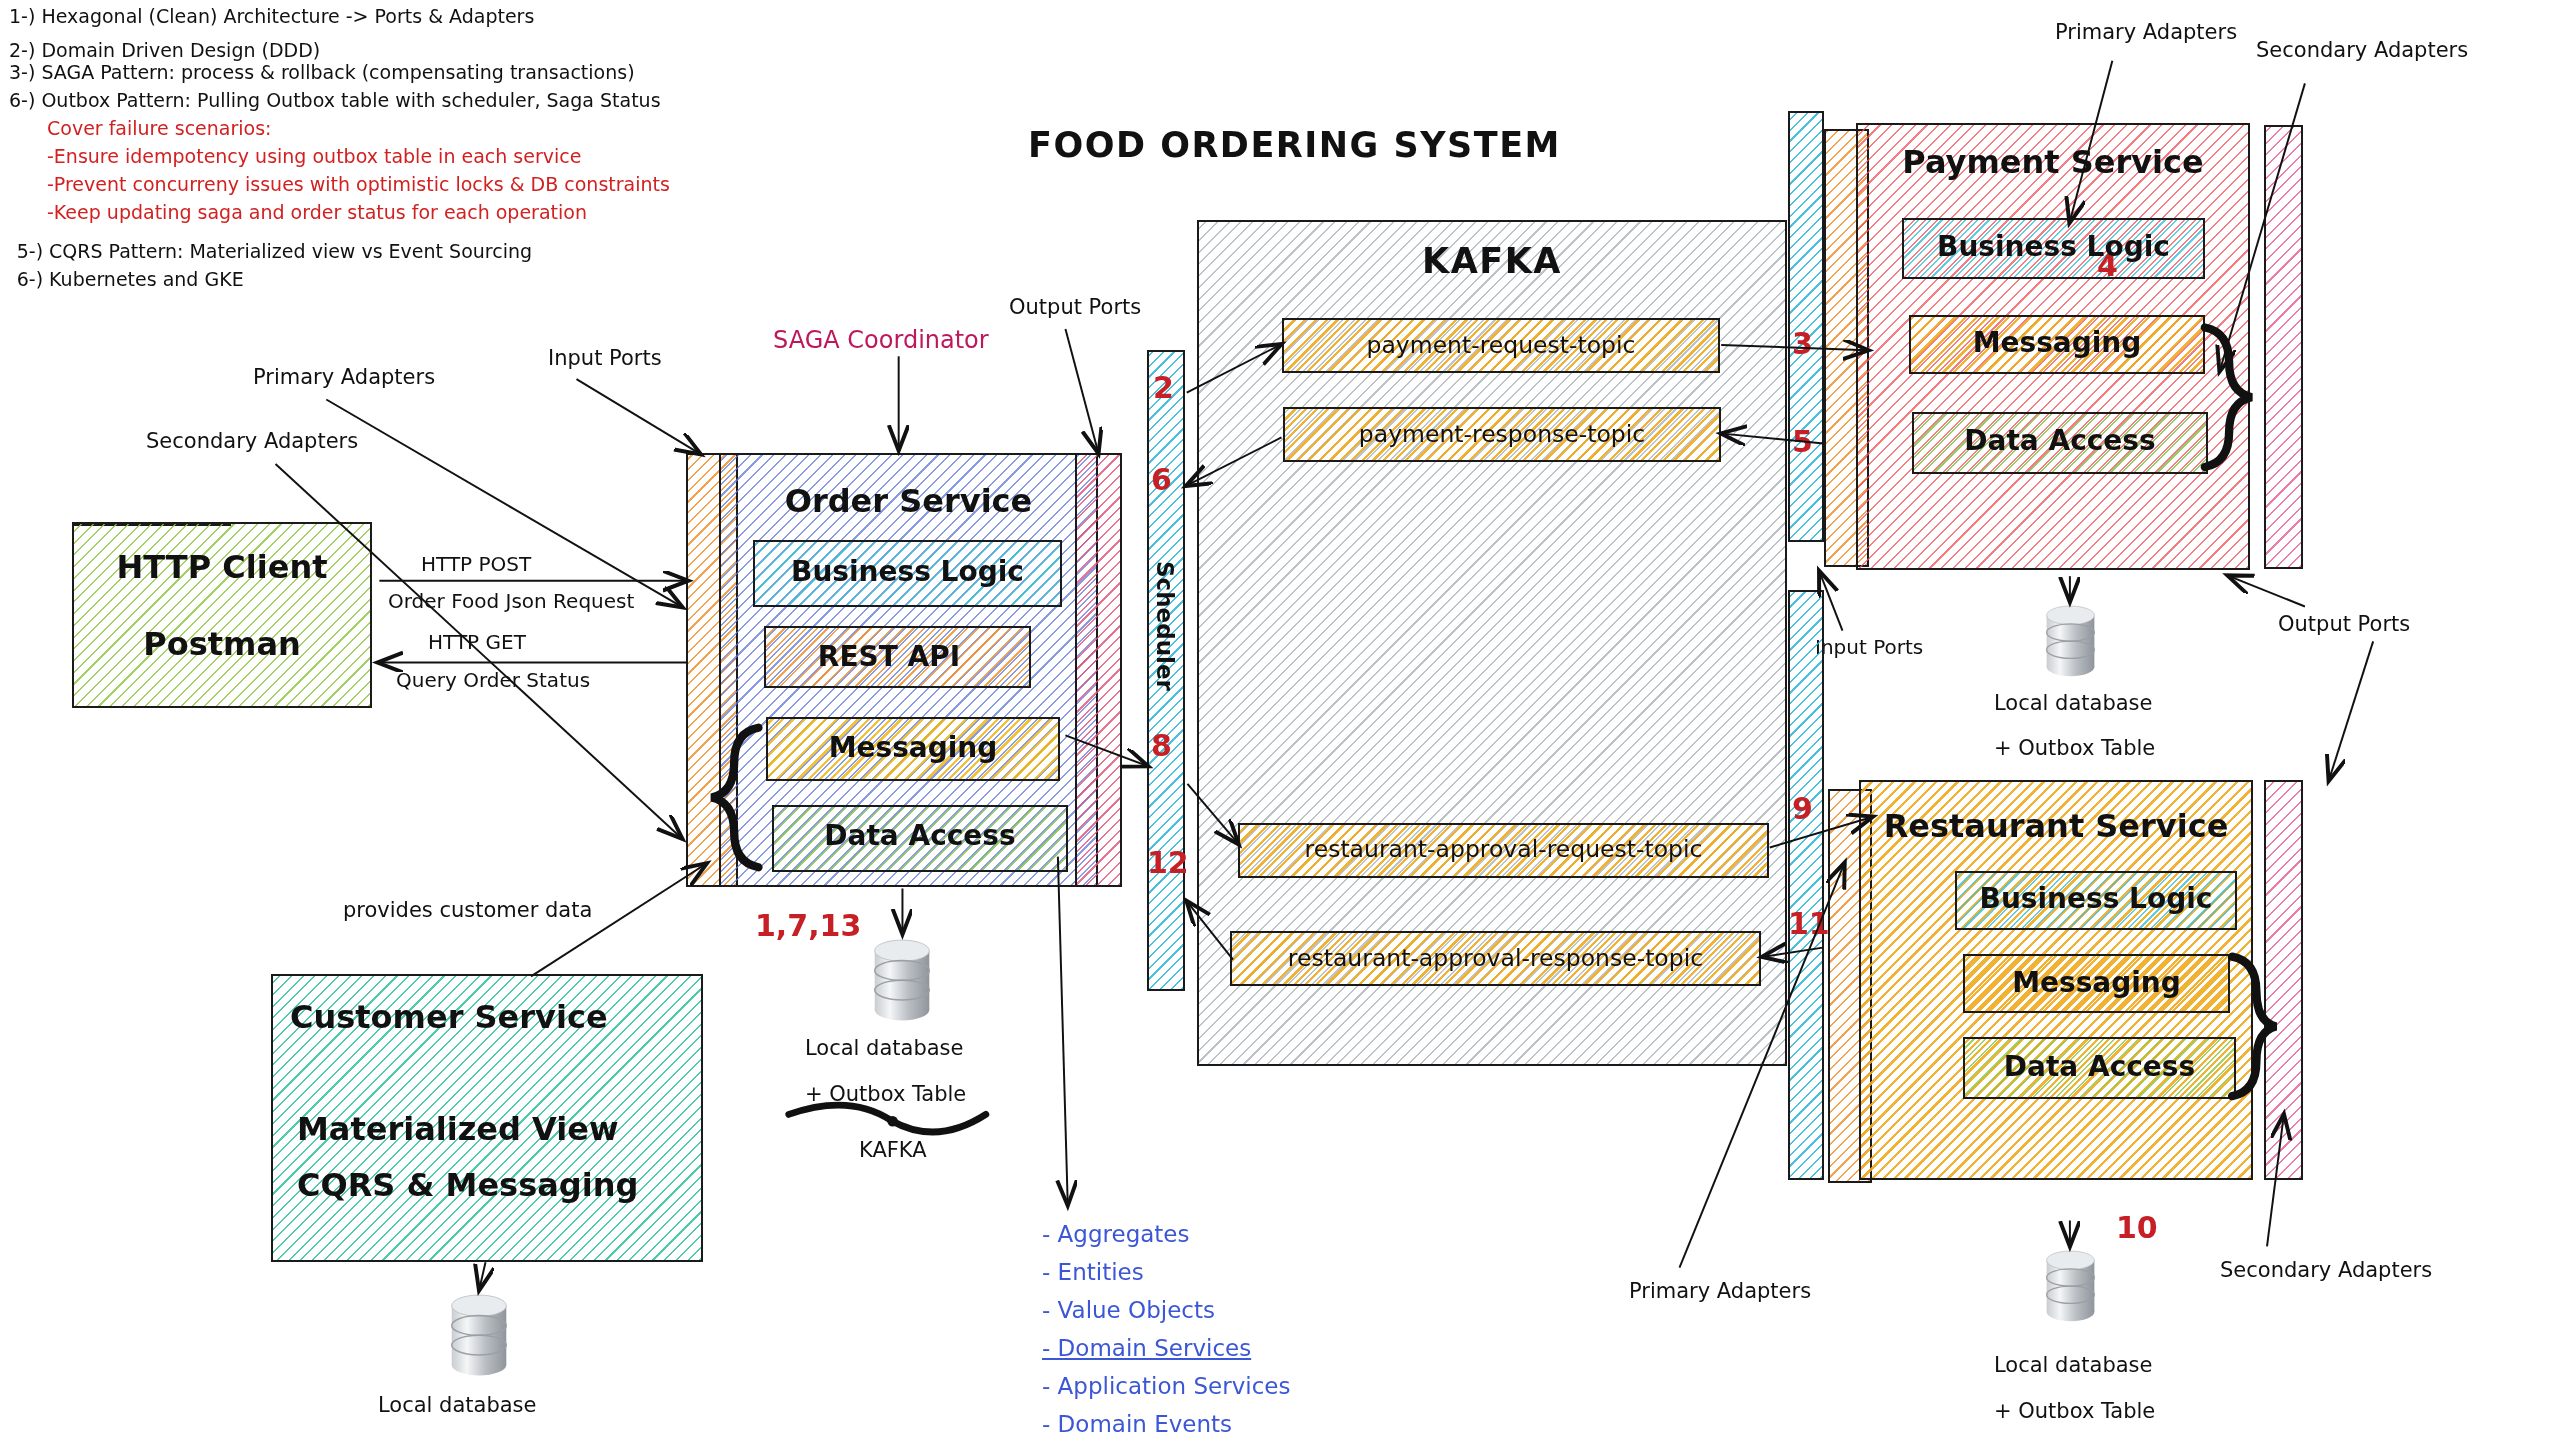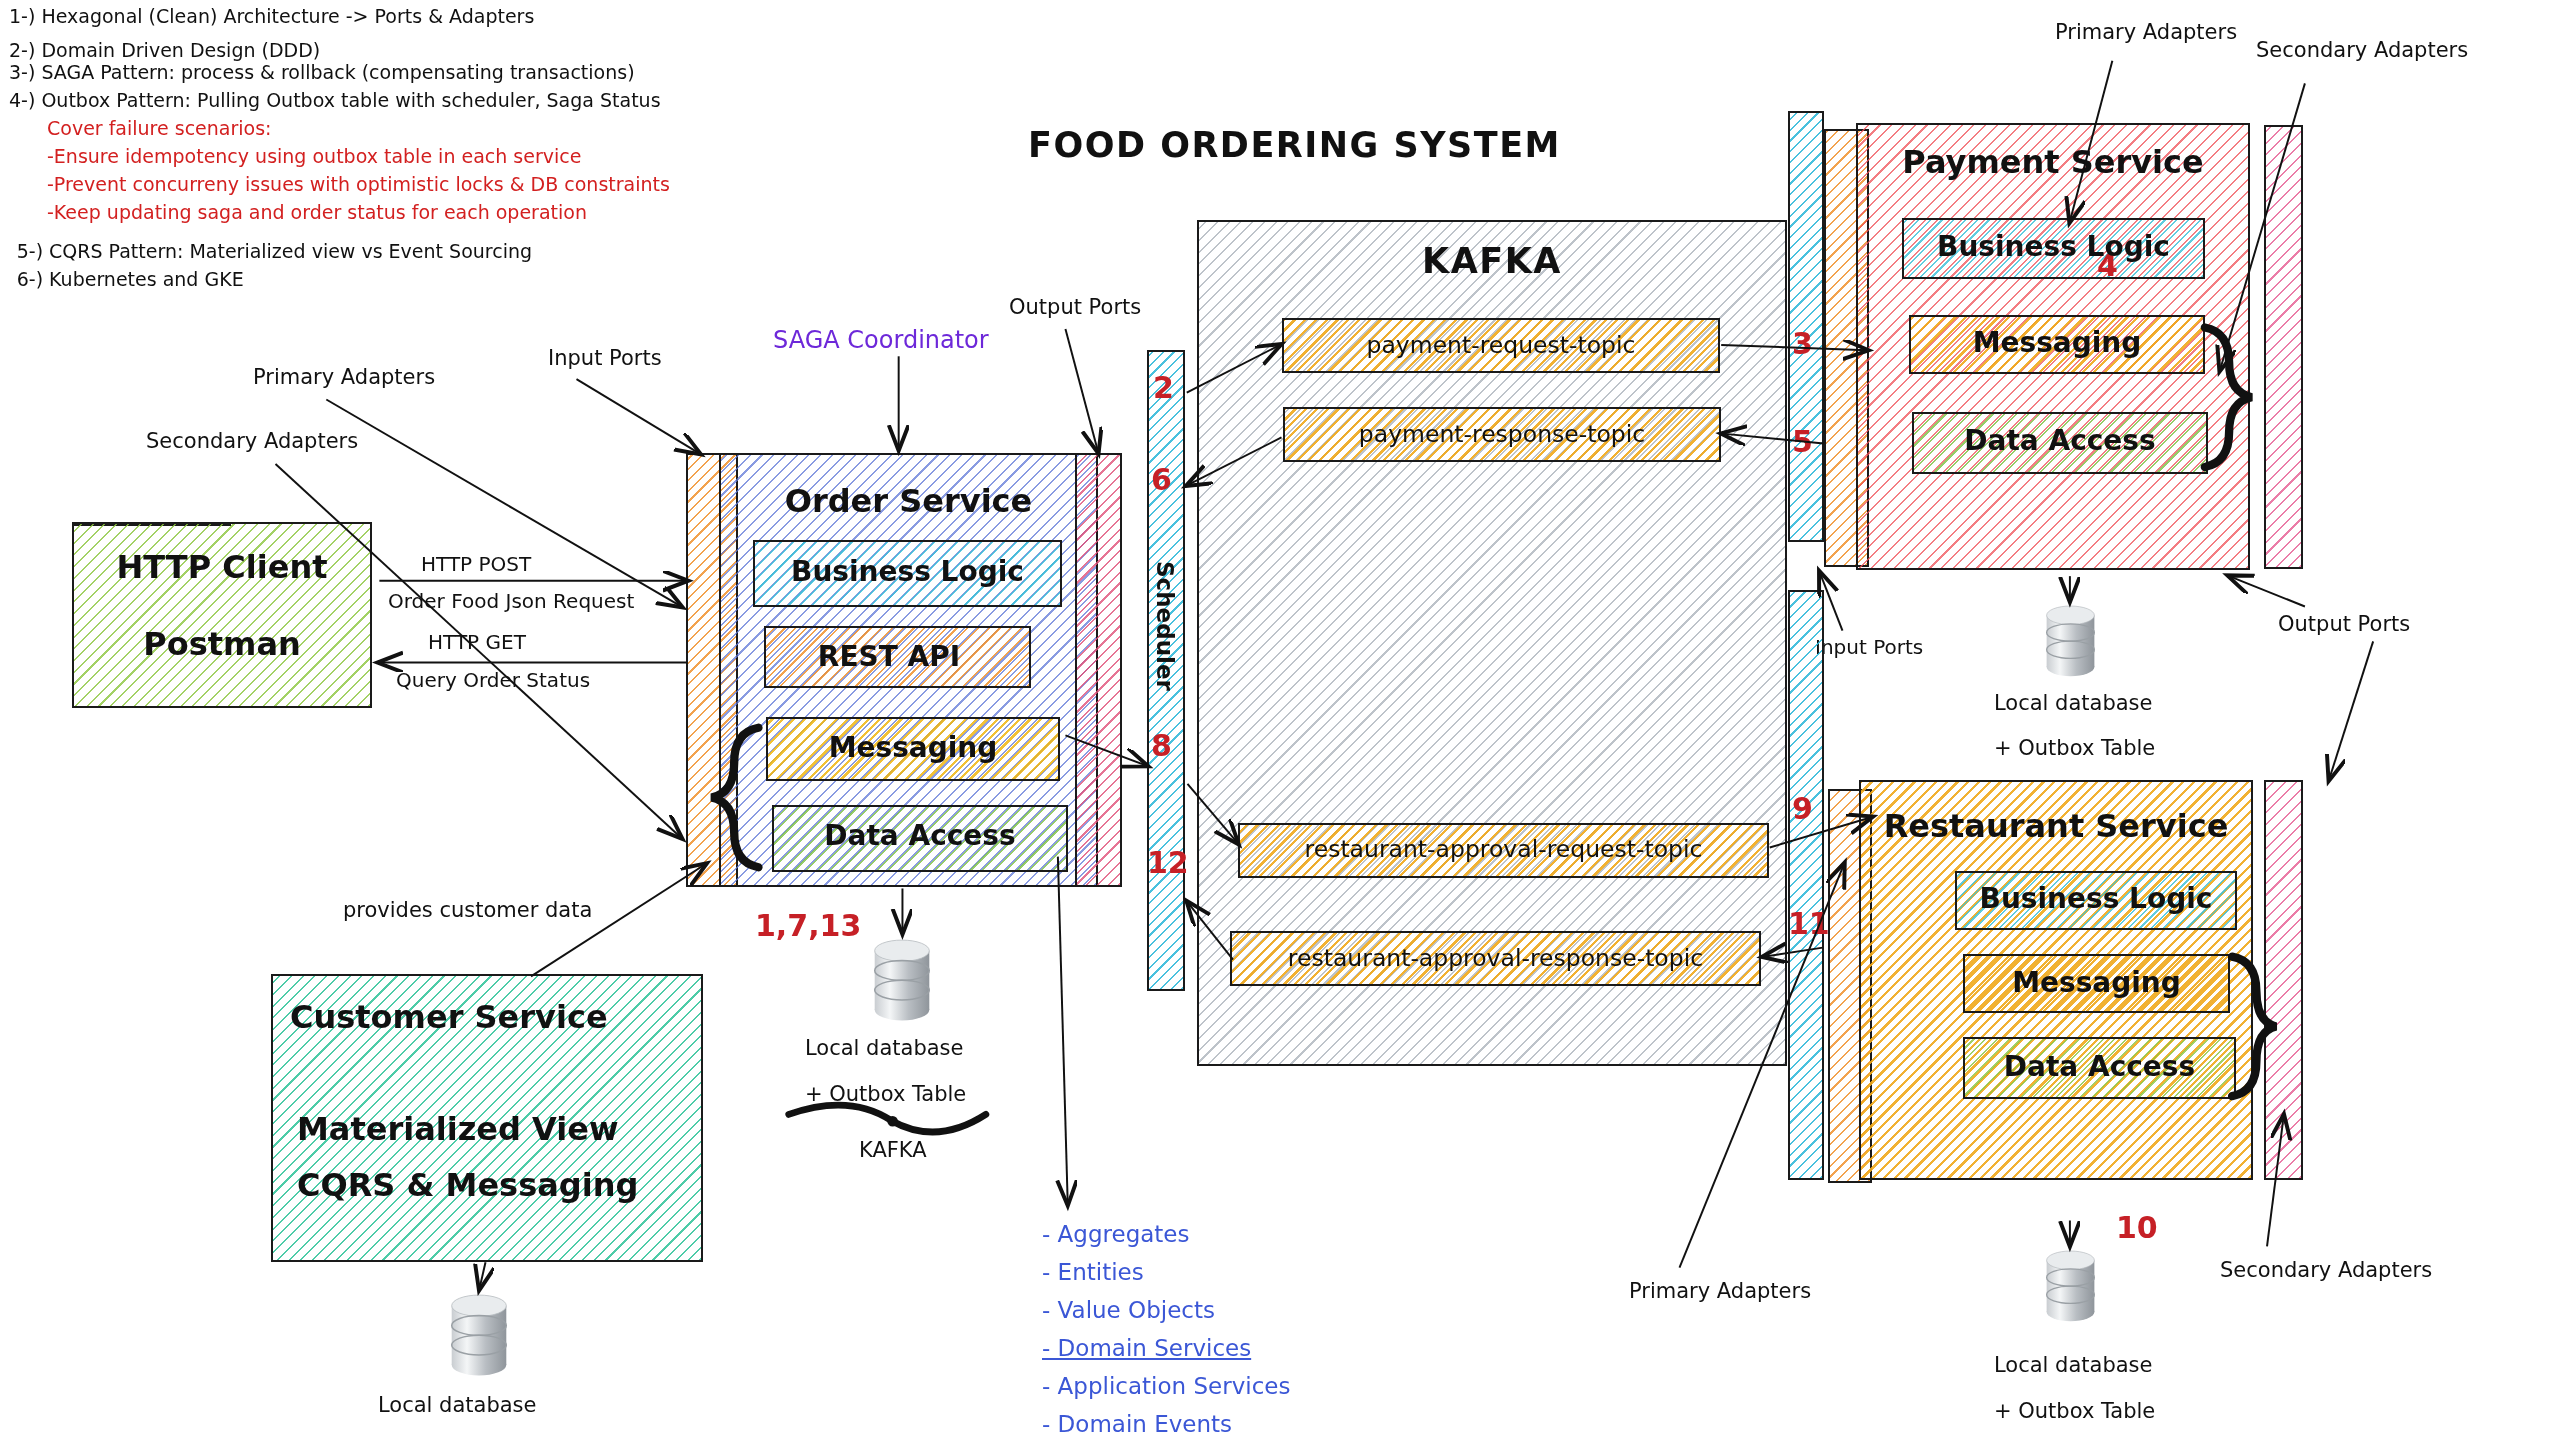--- a/index.html
+++ b/index.html
@@ -31,33 +31,33 @@
   .svctitle{font-size:32px;font-weight:600;}
   .inner{font-size:28px;font-weight:600;}
   .topicTxt{font-size:23.5px;font-weight:500;}
   .note{font-size:20px;}
   .lead{font-size:21px;}
   .legend{font-size:19px;}
   .legend-red{font-size:19px;color:#d32020;}
   .ddd{font-size:23px;color:#3b57d6;}
   .num{font-size:30px;font-weight:700;color:#c62026;}
   .numv{font-size:30px;font-weight:700;color:#c62026;}
-  .saga{font-size:24px;color:#6d28d9;}
+  .saga{font-size:24px;color:#be185d;}
   .schedtxt{font-size:23px;font-weight:600;writing-mode:vertical-rl;}
 
   svg.overlay{position:absolute;left:0;top:0;width:2563px;height:1454px;pointer-events:none;z-index:20;}
   .db{position:absolute;z-index:6;}
 </style>
 </head>
 <body>
 
 <div class="abs txt legend" style="left:9px;top:6px;">1-) Hexagonal (Clean) Architecture -&gt; Ports &amp; Adapters</div>
 <div class="abs txt legend" style="left:9px;top:34px;margin-top:6px;">2-) Domain Driven Design (DDD)</div>
 <div class="abs txt legend" style="left:9px;top:62px;">3-) SAGA Pattern: process &amp; rollback (compensating transactions)</div>
-<div class="abs txt legend" style="left:9px;top:90px;">4-) Outbox Pattern: Pulling Outbox table with scheduler, Saga Status</div>
+<div class="abs txt legend" style="left:9px;top:90px;">6-) Outbox Pattern: Pulling Outbox table with scheduler, Saga Status</div>
 
 <div class="abs txt legend-red" style="left:47px;top:118px;">Cover failure scenarios:</div>
 <div class="abs txt legend-red" style="left:47px;top:146px;">-Ensure idempotency using outbox table in each service</div>
 <div class="abs txt legend-red" style="left:47px;top:174px;">-Prevent concurreny issues with optimistic locks &amp; DB constraints</div>
 <div class="abs txt legend-red" style="left:47px;top:202px;">-Keep updating saga and order status for each operation</div>
 
 <div class="abs txt legend" style="left:16.7px;top:241px;">5-) CQRS Pattern: Materialized view vs Event Sourcing</div>
 <div class="abs txt legend" style="left:16.7px;top:269px;">6-) Kubernetes and GKE</div>
 
 <div class="abs txt bigtitle" style="left:1028px;top:127px;">FOOD ORDERING SYSTEM</div>

